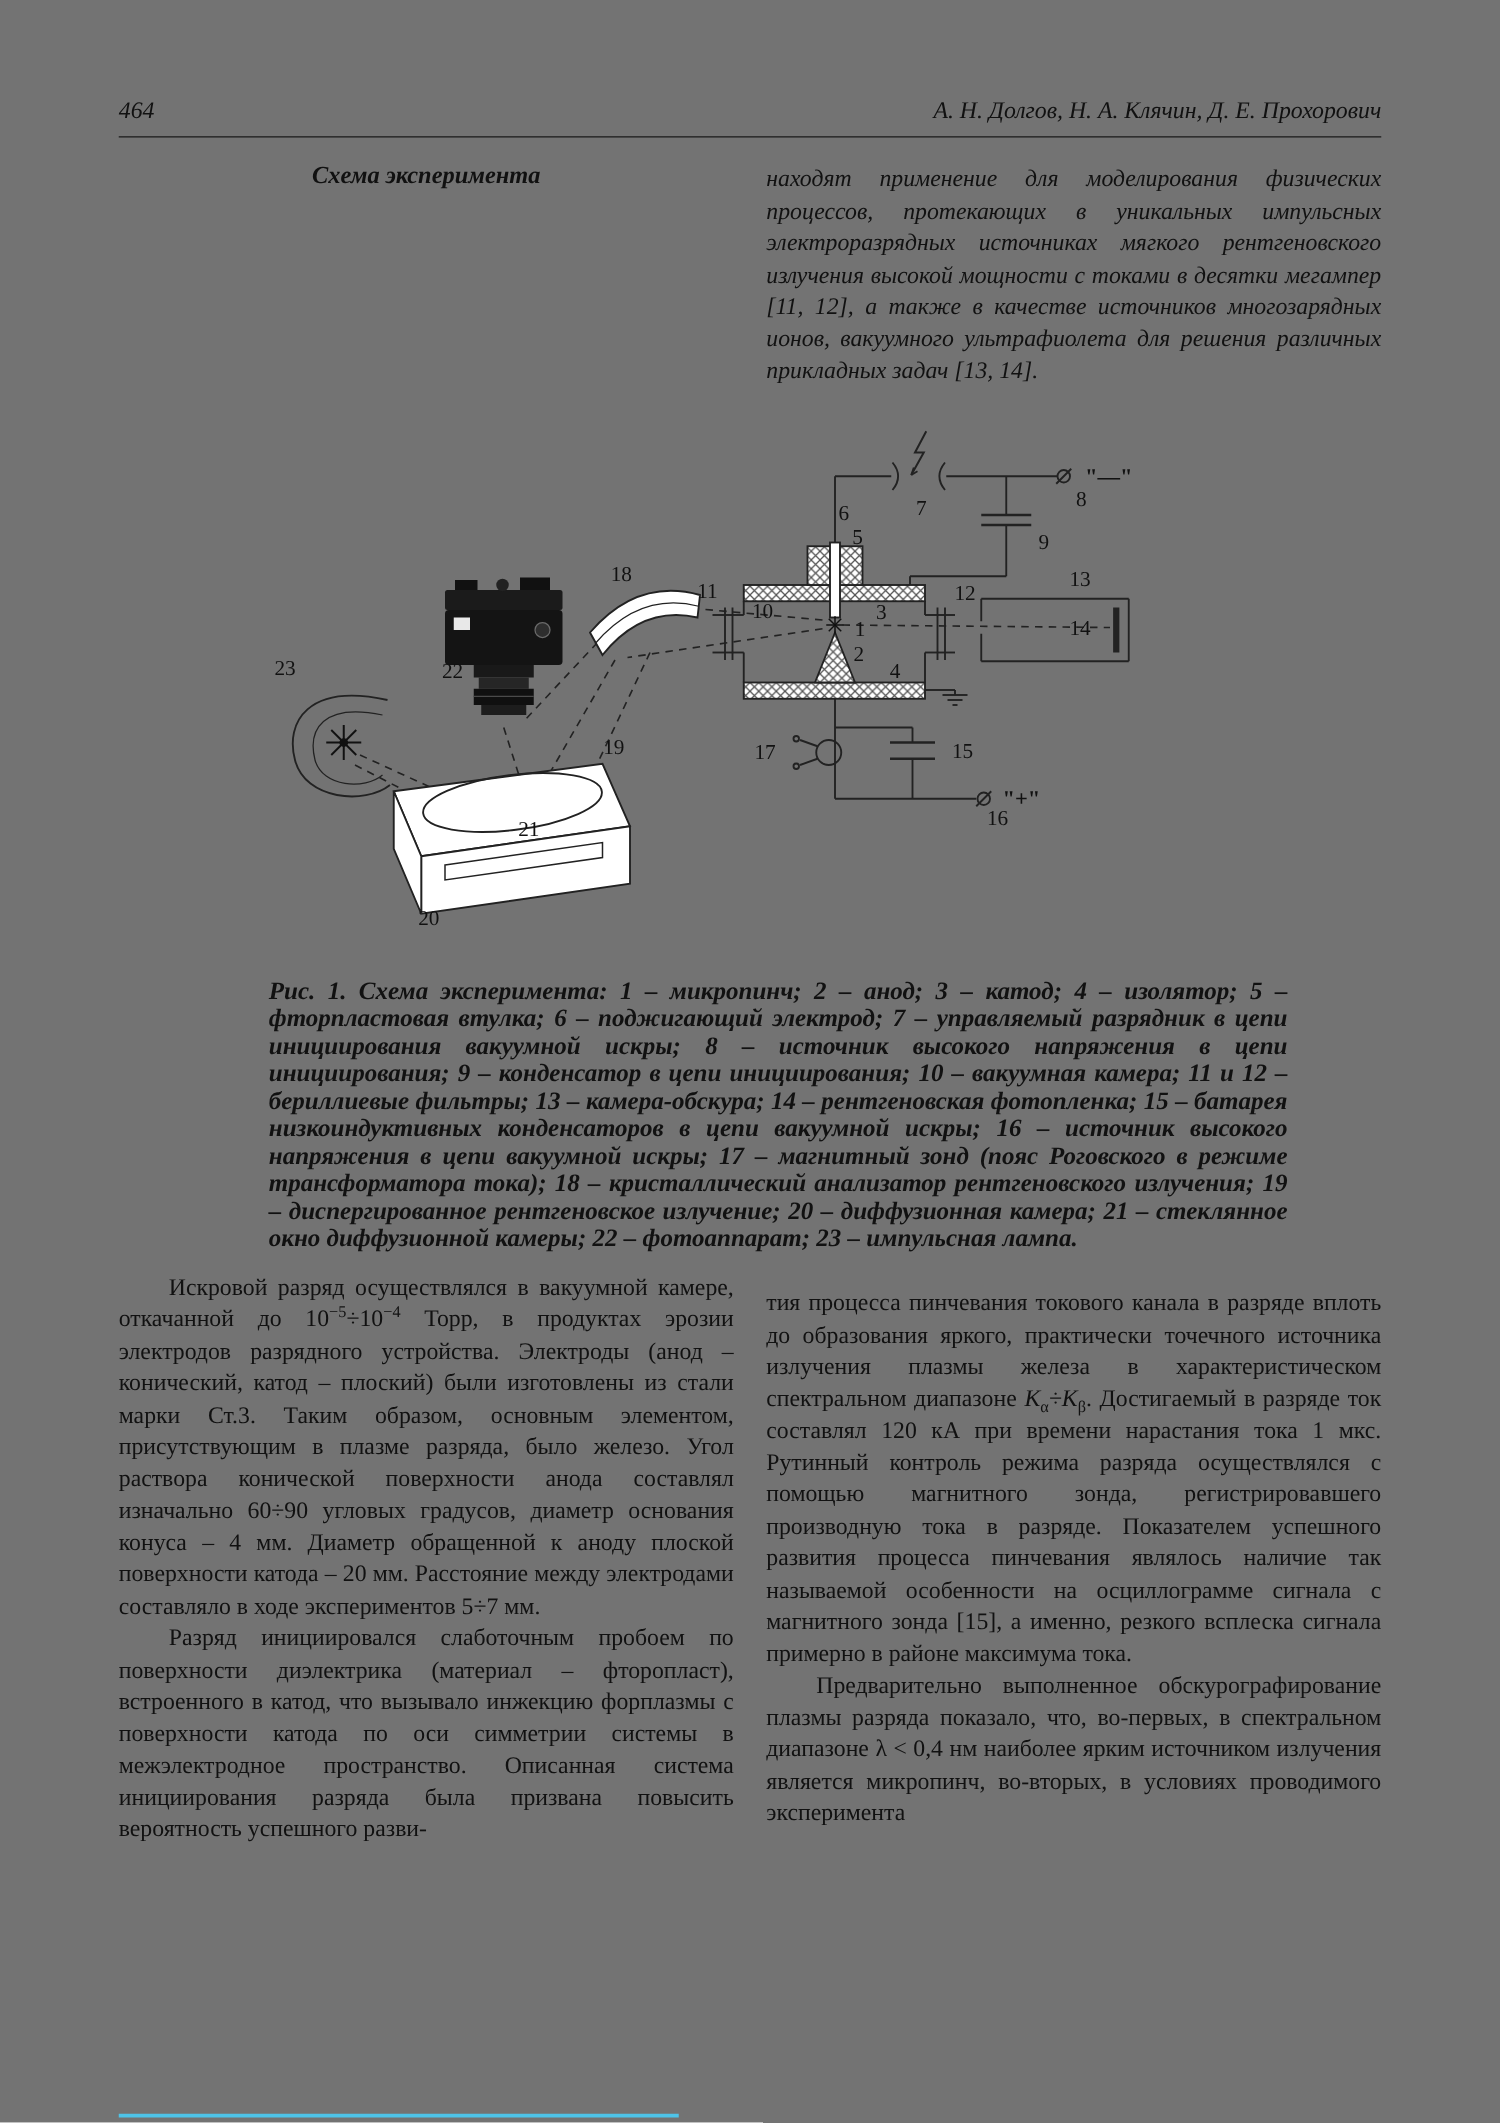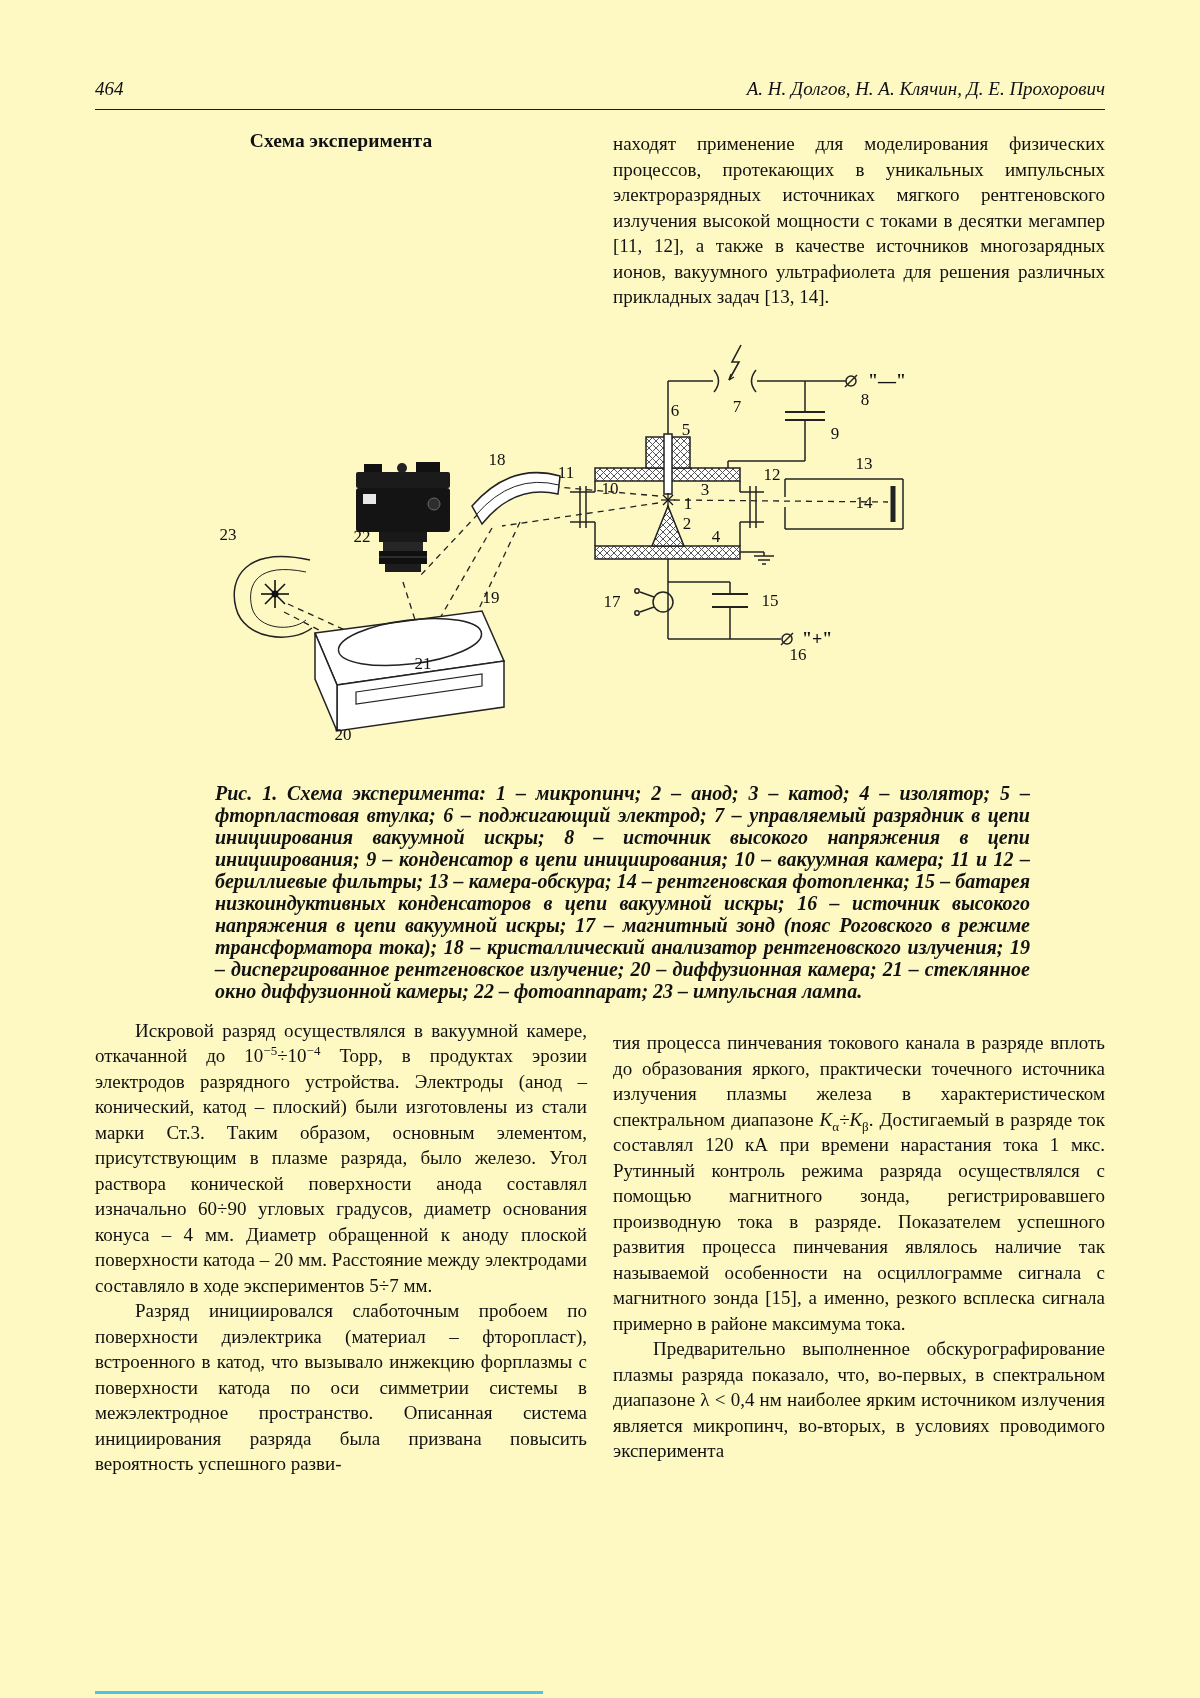--- a/index.html
+++ b/index.html
@@ -1,38 +1,38 @@
 <!DOCTYPE html>
 <html lang="ru"><head>
 <meta charset="utf-8">
 <style>
   html,body{margin:0;padding:0;background:#ffffff;}
   .page{
     position:relative;
     width:1200px;height:1698px;
-    background:#fef9c3;
+    background:#737373;
     font-family:"Liberation Serif", serif;
     color:#111;
     overflow:hidden;
   }
   .content{padding:0 95px;}
   .header-row{
     display:flex;justify-content:space-between;align-items:baseline;
     padding-top:78px;font-size:19px;font-style:italic;
   }
   .page-num{font-style:italic;}
   .rule{border-bottom:1.8px solid #1a1a1a;margin-top:9px;}
   .twocol{display:flex;gap:26px;}
   .col{width:492px;font-size:19px;line-height:25.5px;text-align:justify;}
   .col p{margin:0;}
   .indent{text-indent:40px;}
   .section-heading{
     text-align:center;font-weight:bold;font-size:19.5px;margin:0 0 12px 0;
   }
-  .intro{margin-top:18px;}
+  .intro{margin-top:18px;font-style:italic;}
   .figure-wrap{margin-top:26px;}
   .figure-wrap svg{display:block;margin-left:85px;}
   .caption{
     margin:16px 75px 0 120px;
     font-size:20px;line-height:22px;
     font-weight:bold;font-style:italic;
     text-align:justify;
   }
   .caption p{margin:0;}
   .body-text{margin-top:16px;align-items:center;}

